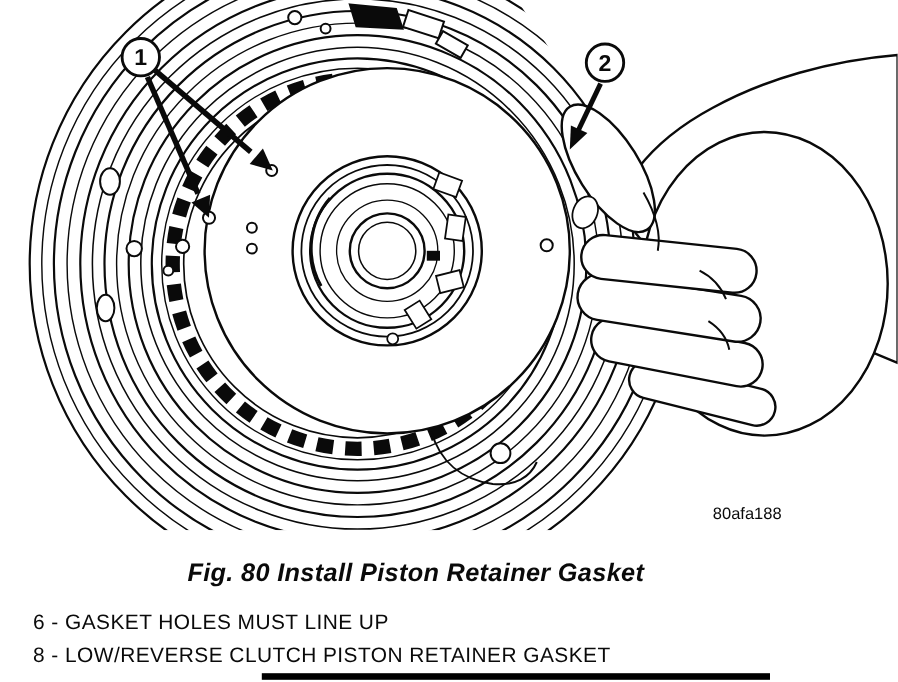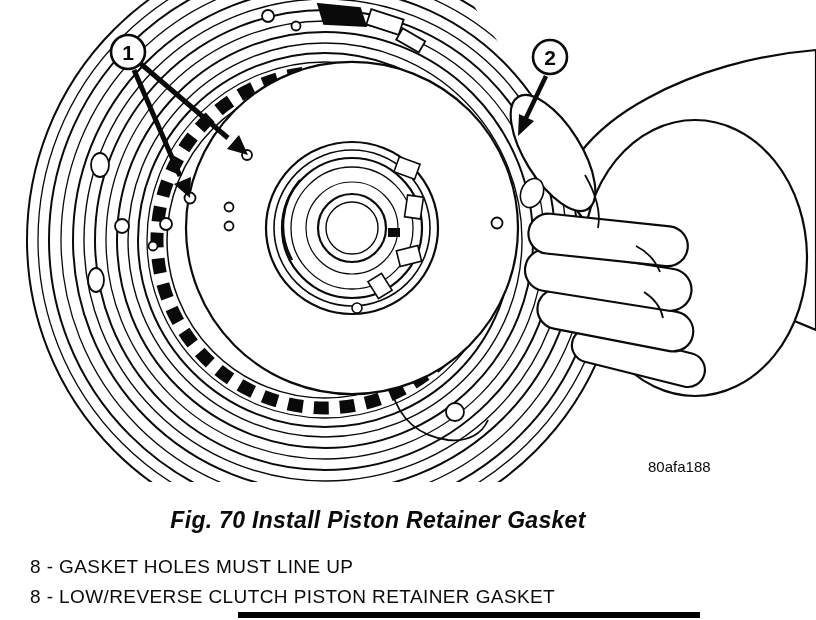--- a/index.html
+++ b/index.html
@@ -134,20 +134,20 @@
       <line x1="546" y1="76" x2="526" y2="118" stroke="#0a0a0a" stroke-width="4.5"></line>
       <polygon points="518,136 534,121 519,114" fill="#0a0a0a"></polygon>
       <circle cx="550" cy="57" r="17" fill="#ffffff" stroke="#0a0a0a" stroke-width="2.6"></circle>
       <text x="550" y="64.5" text-anchor="middle" font-size="21" font-weight="bold" font-family="Liberation Sans, sans-serif" fill="#0a0a0a">2</text>
     </g>
 
     <text x="648" y="472" font-size="15" font-family="Liberation Sans, sans-serif" fill="#0a0a0a">80afa188</text>
   </svg>
 </div>
 
-<div class="caption">Fig. 70 Install Piston Retainer Gasket</div>
+<div class="caption">Fig. 80 Install Piston Retainer Gasket</div>
 
 <div class="legend">
-  <div>8 - GASKET HOLES MUST LINE UP</div>
+  <div>6 - GASKET HOLES MUST LINE UP</div>
   <div>8 - LOW/REVERSE CLUTCH PISTON RETAINER GASKET</div>
 </div>
 
 <div class="bottom-bar"></div>
 
 </body></html>

